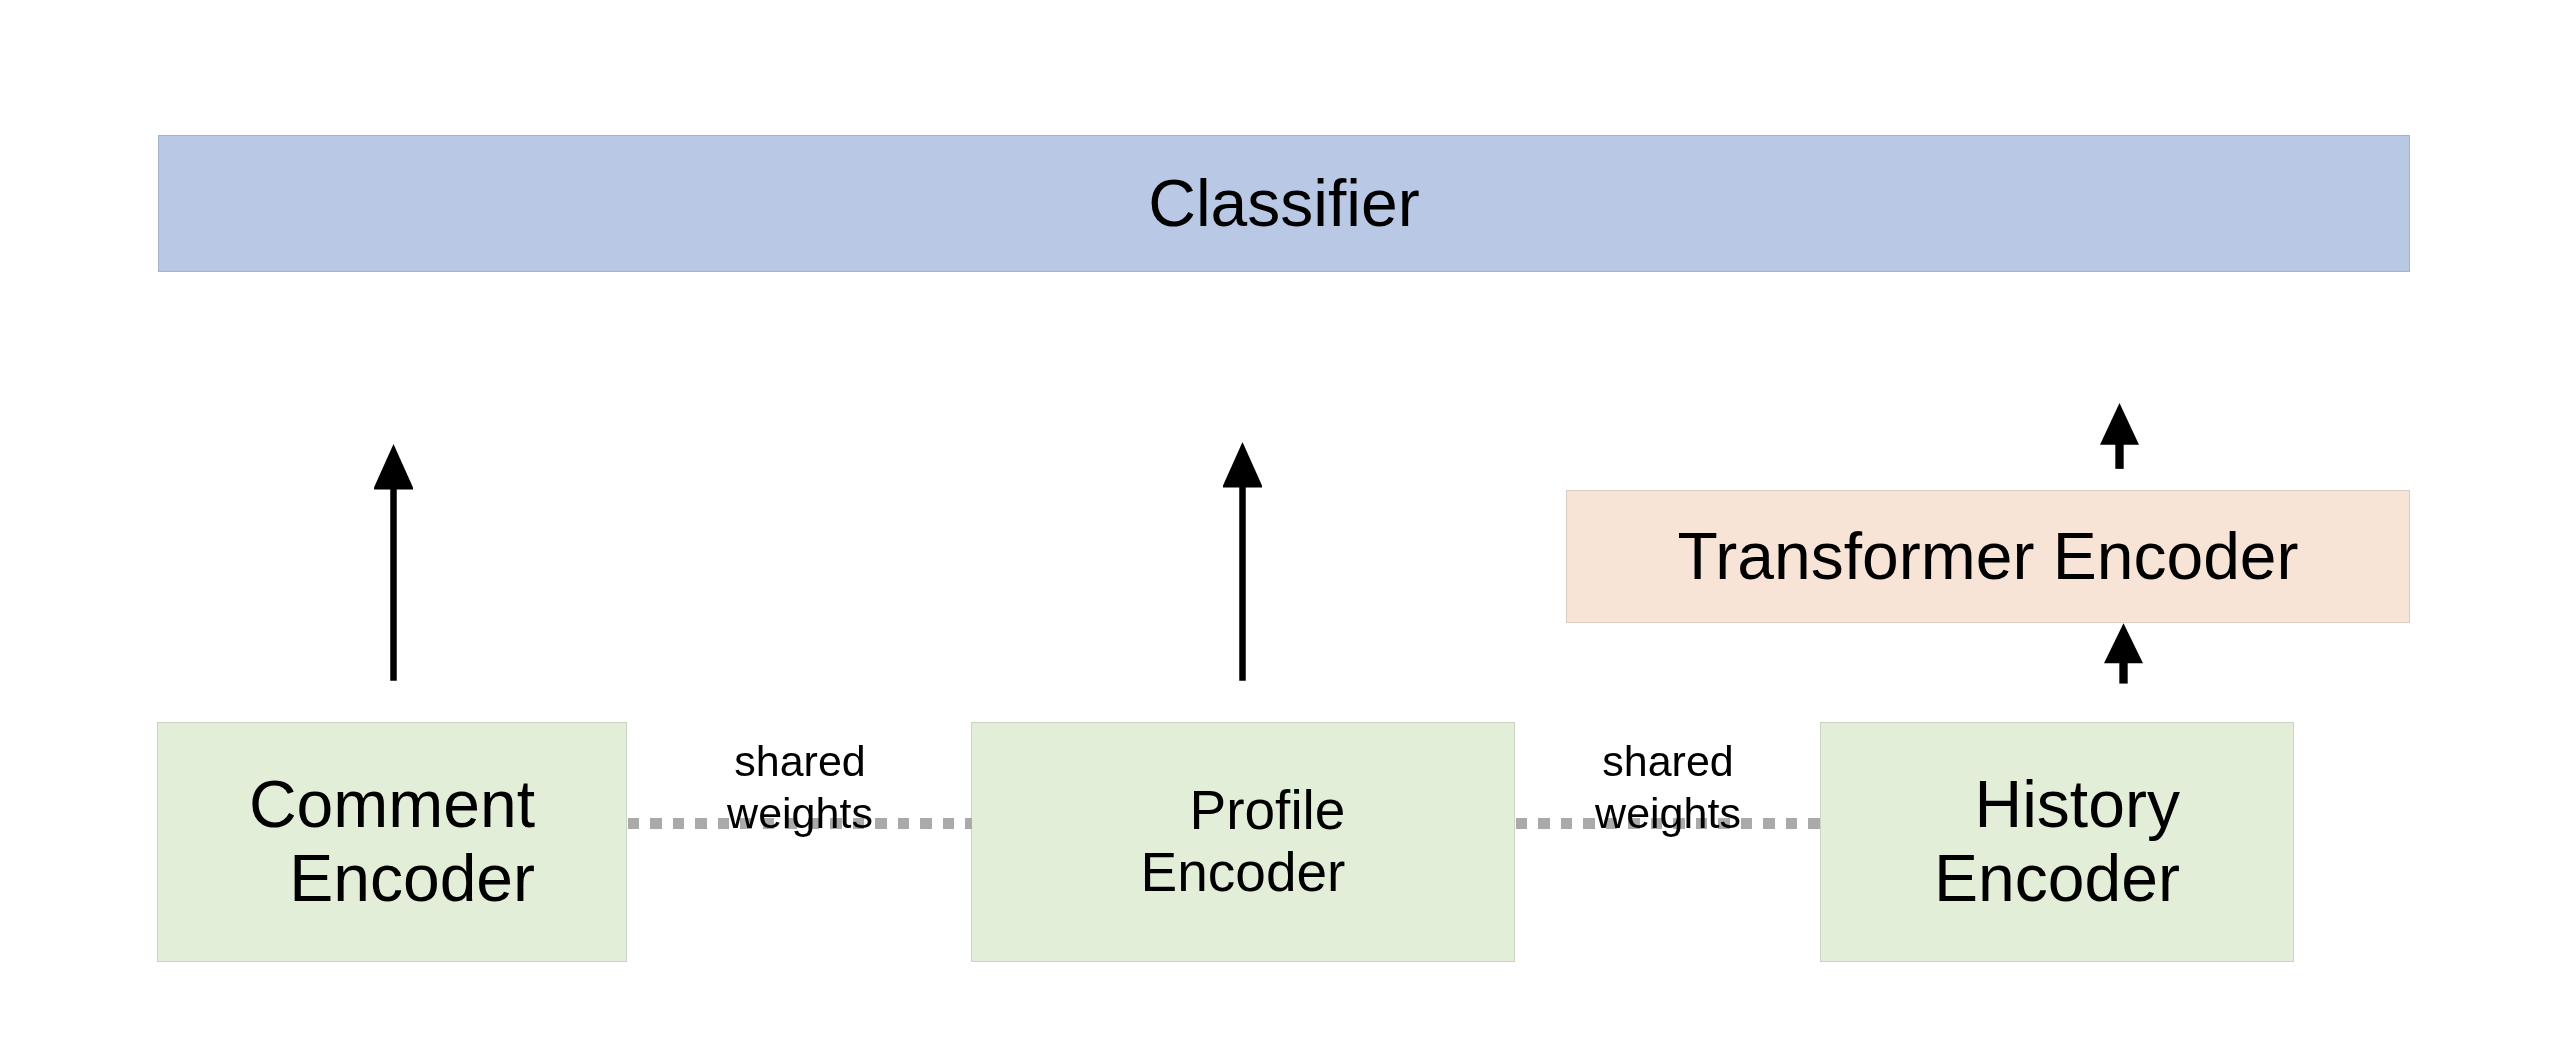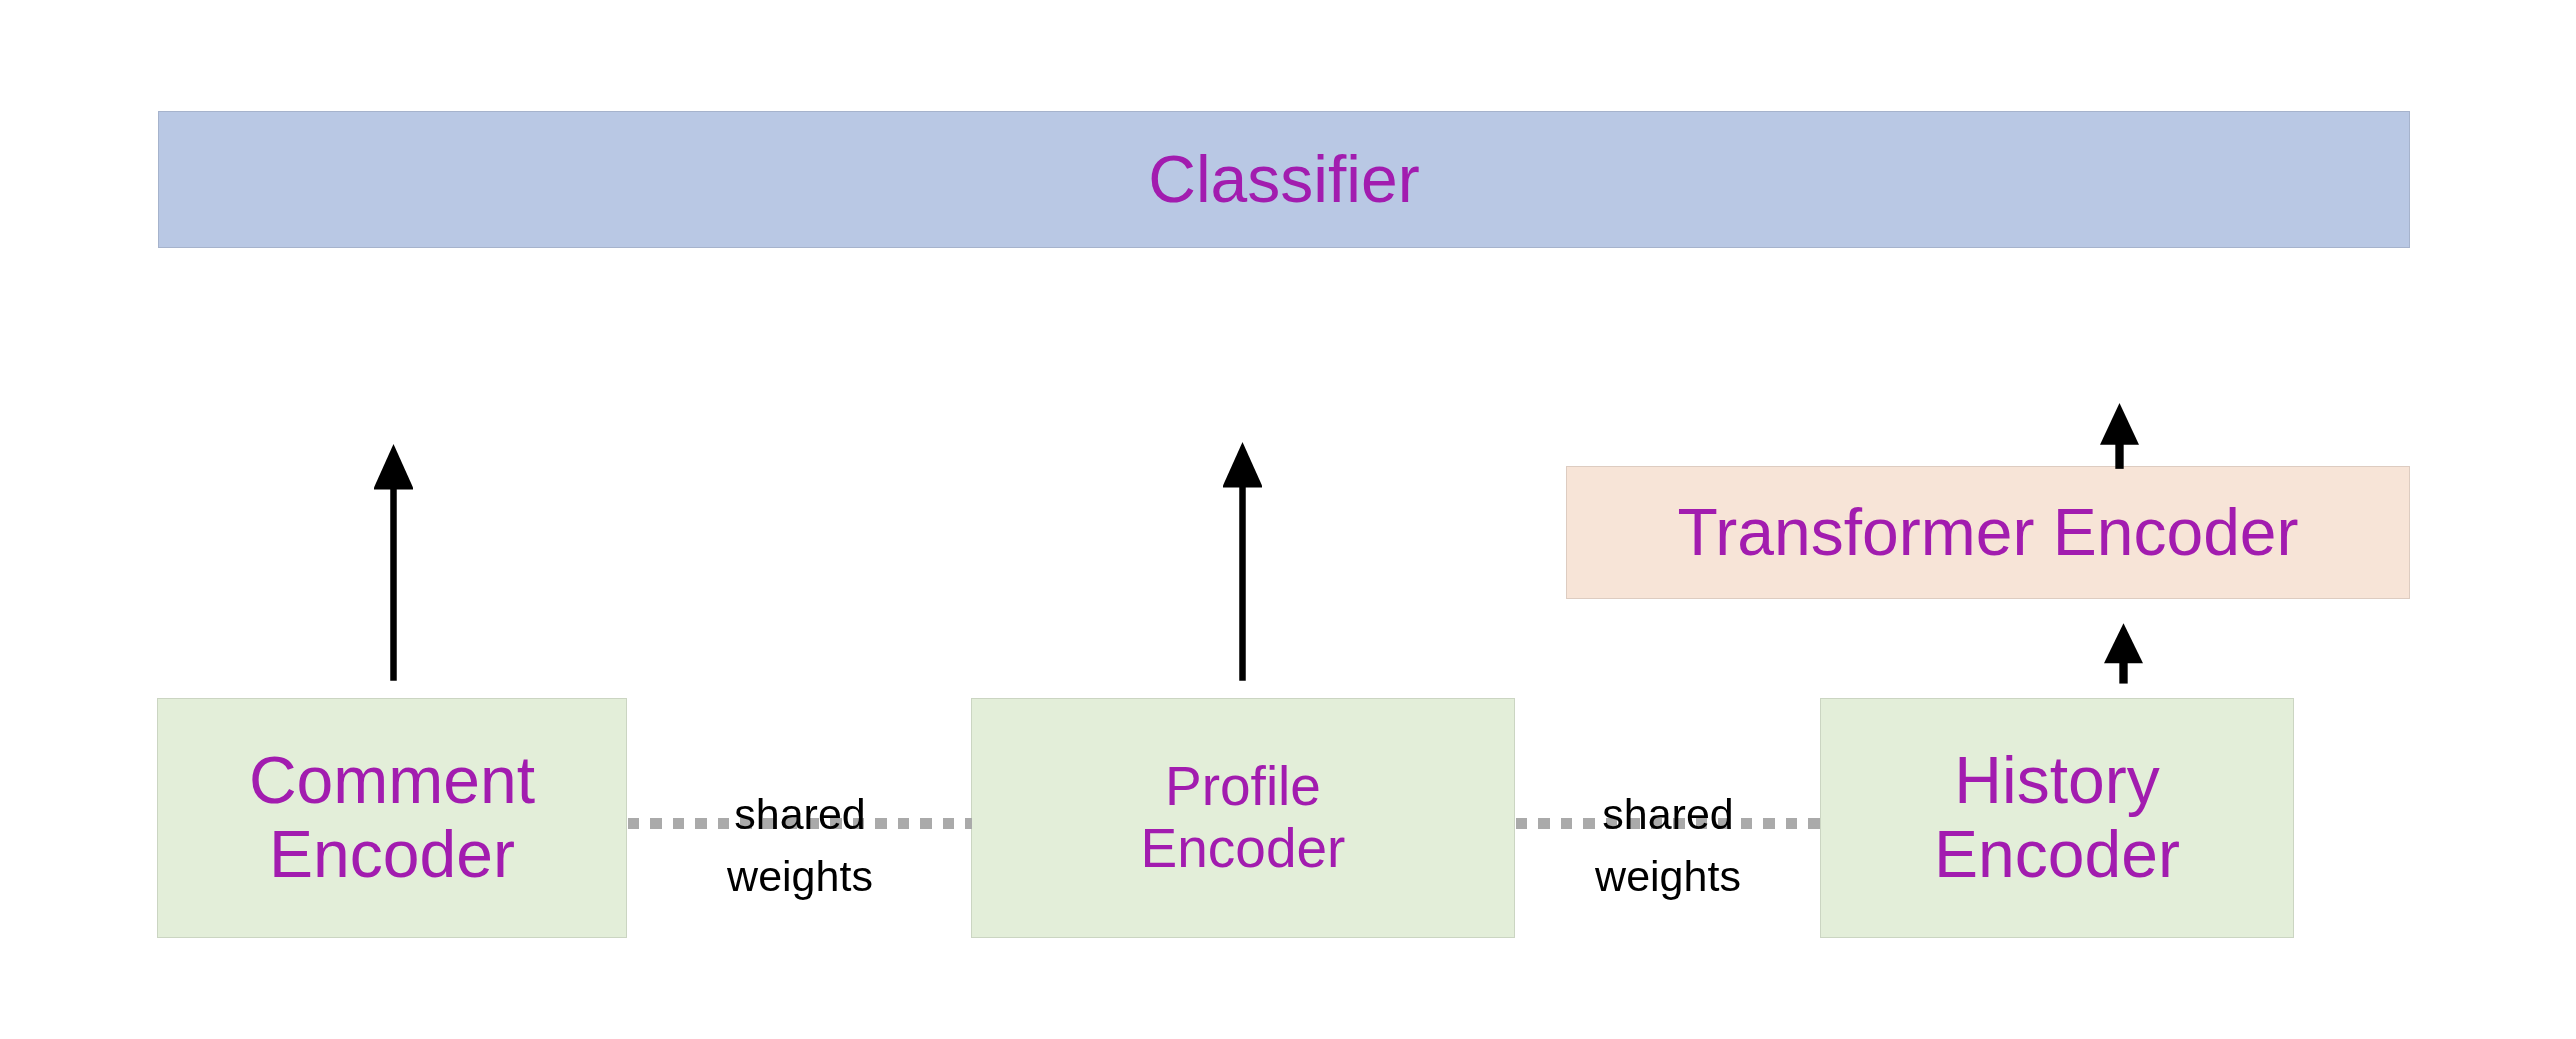--- a/index.html
+++ b/index.html
@@ -19,25 +19,26 @@
     overflow: hidden;
   }
 
   
   .block {
     position: absolute;
     box-sizing: border-box;
     display: flex;
     align-items: center;
     justify-content: center;
-    text-align: center;
-    color: #a21caf;
+    text-align: right;
+    color: #000000;
     line-height: 1.12;
     white-space: pre-line;
     border: 0.9px solid rgba(0,0,0,0.10);
+    margin-top: 24px;
   }
 
   
   .block-classifier {
     left: 158px;
     top: 111px;
     width: 2252px;
     height: 137px;
     background: #b9c8e4;
     font-size: 66px;
@@ -113,35 +114,35 @@
     width: 39px;
     height: 64px;
   }
 
   
   .shared-link {
     position: absolute;
     display: flex;
     flex-direction: column;
     align-items: center;
-    justify-content: flex-end;
+    justify-content: flex-start;
   }
   .shared-link-1 { left: 628px;  top: 740px; width: 344px; height: 159px; }
   .shared-link-2 { left: 1516px; top: 740px; width: 304px; height: 159px; }
 
   .shared-label {
     font-size: 43px;
     color: #000000;
     line-height: 1.02;
     text-align: center;
     position: relative;
     z-index: 2;
   }
   .shared-label.top    { margin-bottom: 1.9px; }
-  .shared-label.bottom { margin-top: 16px; }
+  .shared-label.bottom { margin-top: 6px; }
 
   .dotted-line {
     position: absolute;
     left: 0;
     right: 0;
     top: 78px;
     height: 11.2px;
     background-image: repeating-linear-gradient(
         to right,
         #aaaaaa 0px, #aaaaaa 11.2px,

